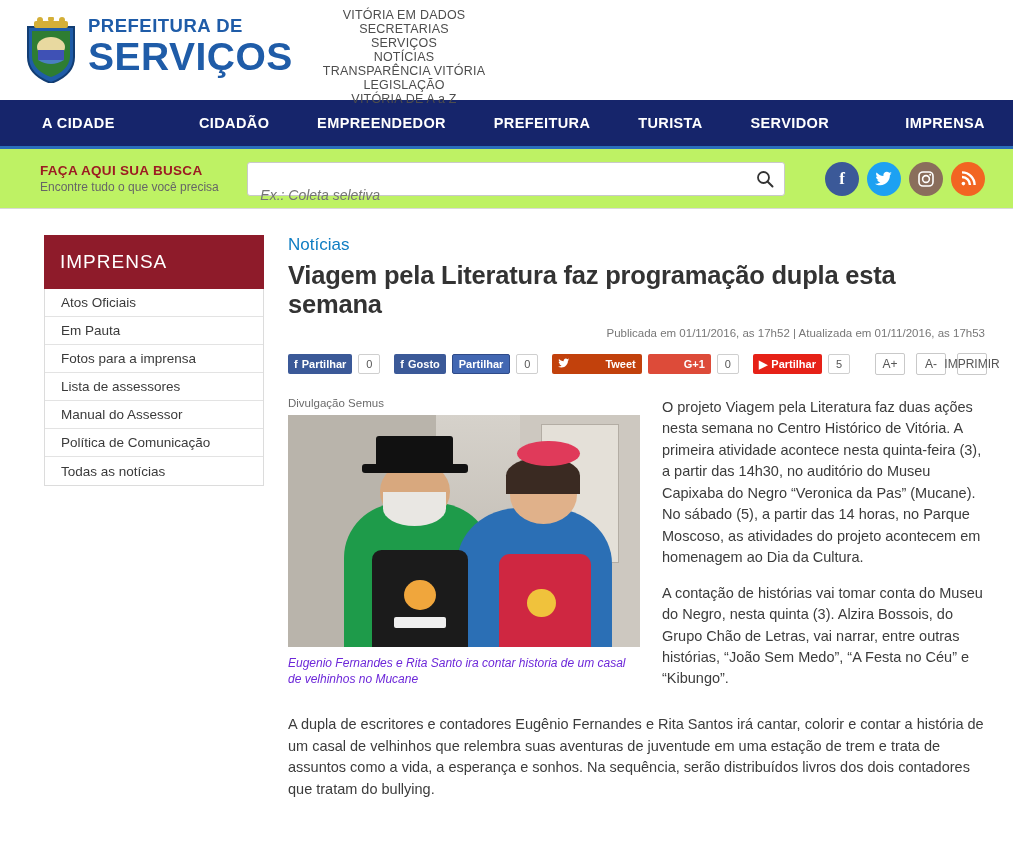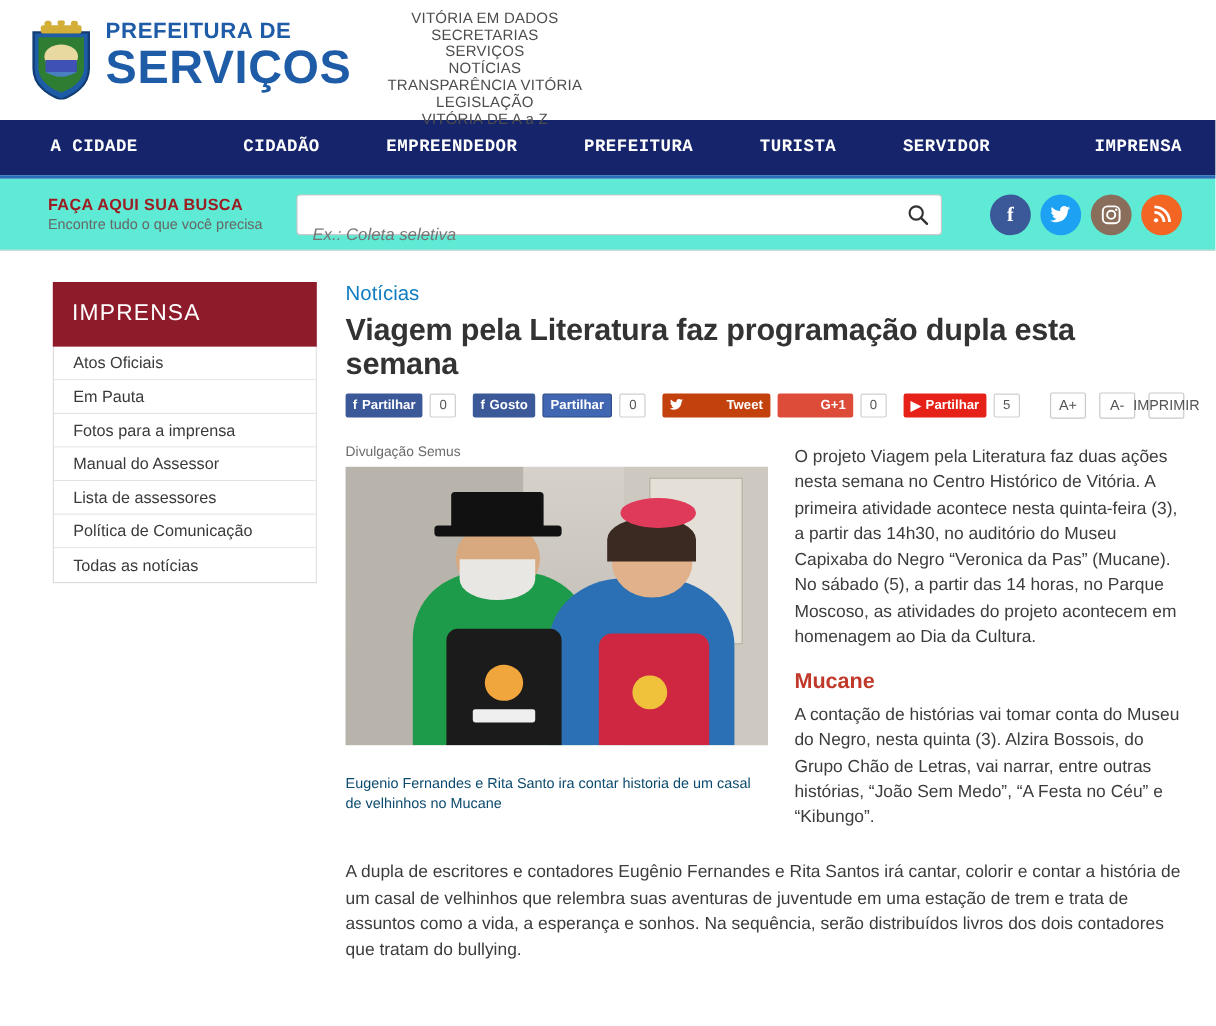--- a/index.html
+++ b/index.html
@@ -68,33 +68,32 @@
   .main-nav .item {
     flex: 1 1 auto;
     display: flex;
     align-items: center;
     justify-content: center;
     font-size: 14.5px;
     font-weight: bold;
     letter-spacing: 0.4px;
     color: #ffffff;
     cursor: pointer;
-    font-family: Liberation Mono, monospace;
   }
   .main-nav .item.first { justify-content: flex-start; padding-left: 42px; flex: 0 0 175px;}
   .main-nav .item.last { justify-content: flex-end; padding-right: 28px; flex: 0 0 160px;}
   .nav-underline {
     height: 3px;
     background: #2a6ebb;
   }
 
   
   .search-bar {
     height: 60px;
-    background: #5eead4;
+    background: #bef264;
     border-bottom: 1px solid #d9d9d9;
     display: flex;
     align-items: center;
     padding: 0 28px 0 40px;
     position: relative;
   }
   .search-label { width: 200px; }
   .search-label .l1 {
     color: #9c1c22;
     font-weight: bold;
@@ -259,24 +258,25 @@
   .figure { width: 352px; flex: 0 0 352px; }
   .credit { font-size: 11.5px; color: #6b6b6b; margin-bottom: 6px; }
   .photo {
     width: 352px; height: 232px;
     position: relative;
     overflow: hidden;
     background: #cfcfcf;
   }
   .caption {
     font-size: 12px;
-    color: #0c4a6e;
+    color: #6d28d9;
     line-height: 1.35;
-    margin-top: 24px;
+    margin-top: 8px;
     width: 340px;
+    font-style: italic;
   }
   .col-text { flex: 1; }
   .col-text p {
     margin: 0 0 14px 0;
     font-size: 14.5px;
     line-height: 1.48;
     color: #3c3c3c;
   }
   h2.sub {
     color: #c0392b;
@@ -398,30 +398,31 @@
   </div>
 
   <div class="content">
 
     <div class="sidebar">
       <div class="side-head">IMPRENSA</div>
       <div class="side-list">
         <div class="li">Atos Oficiais</div>
         <div class="li">Em Pauta</div>
         <div class="li">Fotos para a imprensa</div>
+        <div class="li">Lista de assessores</div>
         <div class="li">Manual do Assessor</div>
-        <div class="li">Lista de assessores</div>
         <div class="li">Política de Comunicação</div>
         <div class="li">Todas as notícias</div>
       </div>
     </div>
 
     <div class="article">
       <div class="kicker">Notícias</div>
       <h1 class="title">Viagem pela Literatura faz programação dupla esta semana</h1>
+      <div class="dates">Publicada em 01/11/2016, as 17h52 | Atualizada em 01/11/2016, as 17h53</div>
 
       <div class="share-row">
         <div class="chip fb">
           <span class="g">f</span>
           <span>Partilhar</span>
         </div>
         <div class="count">0</div>
 
         <div class="chip fb2">
           <span class="g">f</span>
@@ -480,21 +481,20 @@
             <div class="ph-bow"></div>
             <div class="ph-btnM"></div>
             <div class="ph-btnW"></div>
             <div class="ph-label"></div>
           </div>
           <div class="caption">Eugenio Fernandes e Rita Santo ira contar historia de um casal de velhinhos no Mucane</div>
         </div>
 
         <div class="col-text">
           <p>O projeto Viagem pela Literatura faz duas ações nesta semana no Centro Histórico de Vitória. A primeira atividade acontece nesta quinta-feira (3), a partir das 14h30, no auditório do Museu Capixaba do Negro “Veronica da Pas” (Mucane). No sábado (5), a partir das 14 horas, no Parque Moscoso, as atividades do projeto acontecem em homenagem ao Dia da Cultura.</p>
-          <h2 class="sub">Mucane</h2>
           <p>A contação de histórias vai tomar conta do Museu do Negro, nesta quinta (3). Alzira Bossois, do Grupo Chão de Letras, vai narrar, entre outras histórias, “João Sem Medo”, “A Festa no Céu” e “Kibungo”.</p>
         </div>
       </div>
 
       <div class="full-text">
         <p>A dupla de escritores e contadores Eugênio Fernandes e Rita Santos irá cantar, colorir e contar a história de um casal de velhinhos que relembra suas aventuras de juventude em uma estação de trem e trata de assuntos como a vida, a esperança e sonhos. Na sequência, serão distribuídos livros dos dois contadores que tratam do bullying.</p>
       </div>
     </div>
   </div>
 </div>

